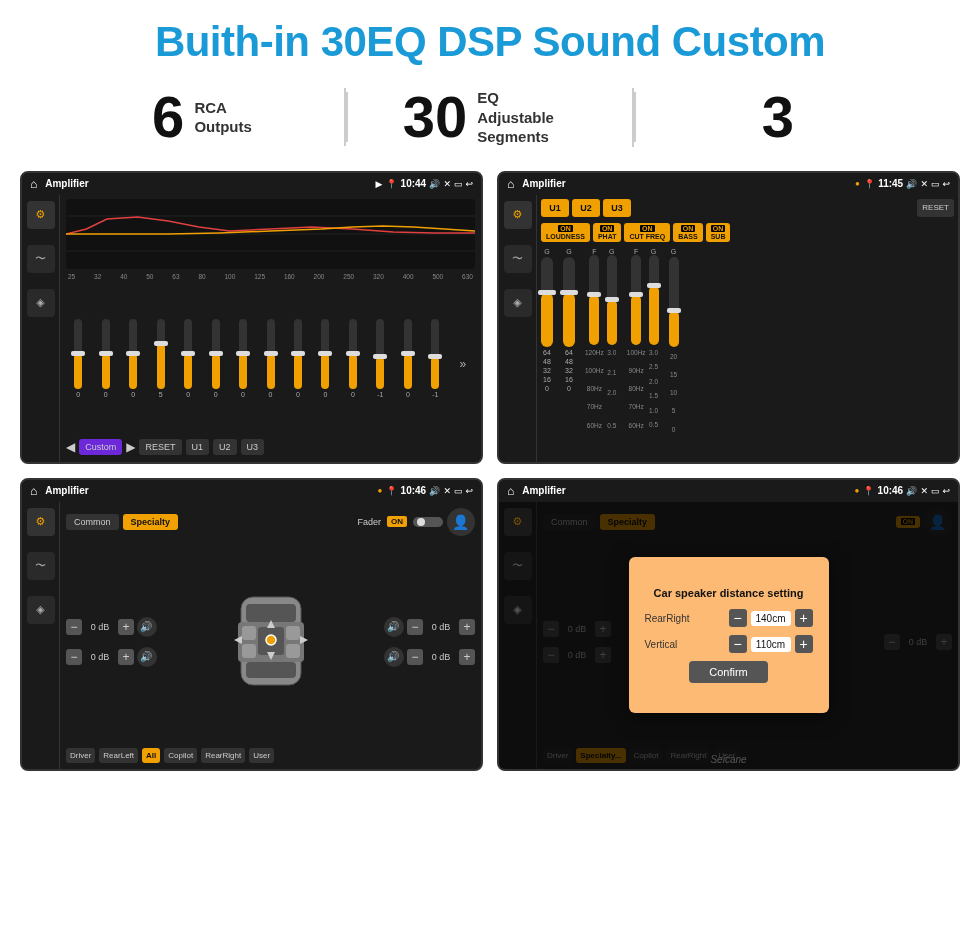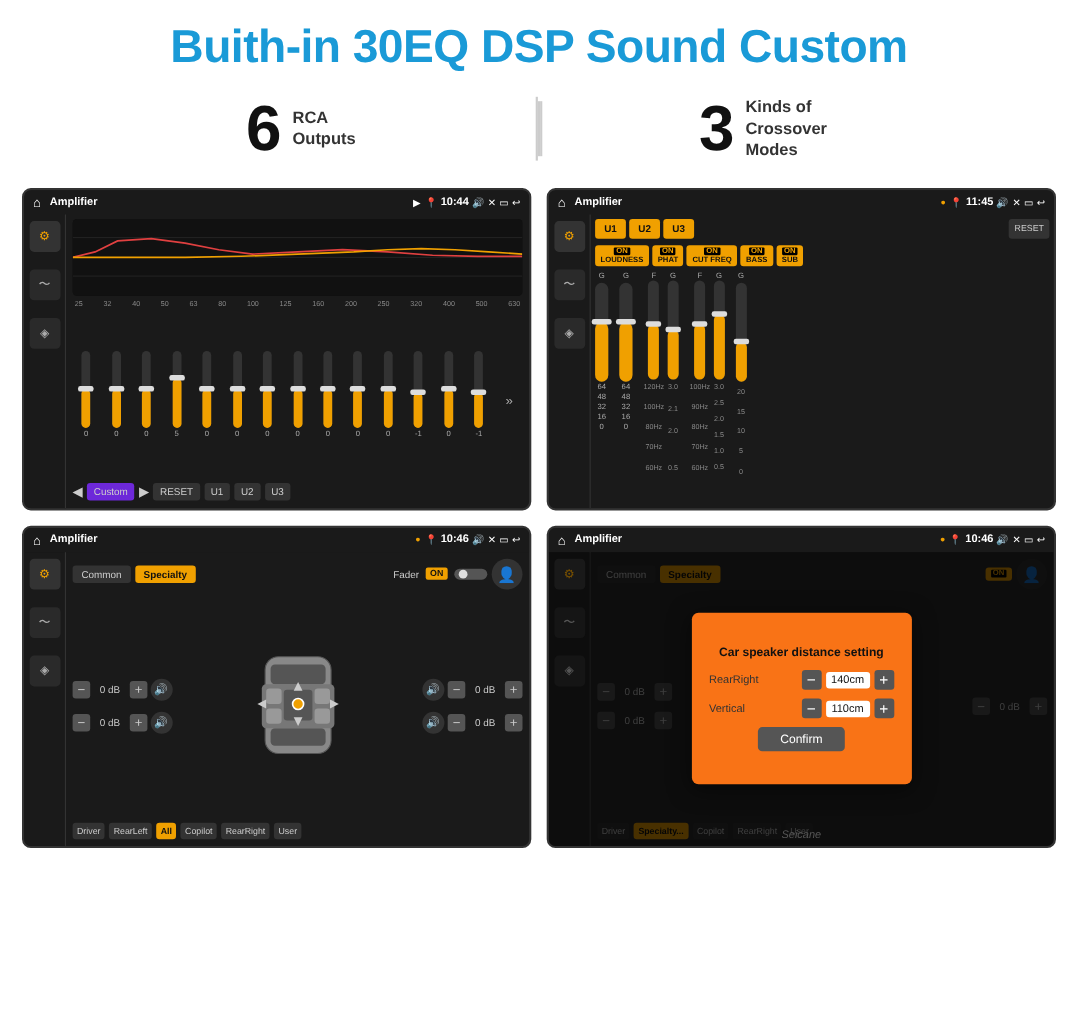--- a/index.html
+++ b/index.html
@@ -443,21 +443,21 @@
     .modal-overlay {
       position: absolute;
       top: 0; left: 0; right: 0; bottom: 0;
       background: rgba(0,0,0,0.5);
       display: flex;
       align-items: center;
       justify-content: center;
       z-index: 10;
     }
     .modal-box {
-      background: #f97316;
+      background: #fdba74;
       border-radius: 6px;
       padding: 30px 16px;
       min-width: 200px;
       box-shadow: 0 4px 20px rgba(0,0,0,0.5);
     }
     .modal-title {
       font-size: 11px;
       font-weight: bold;
       color: #111;
       margin-bottom: 10px;
@@ -592,24 +592,27 @@
 <div class="header">
   <h1 class="header-title">Buith-in 30EQ DSP Sound Custom</h1>
 </div>
 
 <div class="stats-row">
   <div class="stat-item">
     <span class="stat-number">6</span>
     <span class="stat-label">RCA<br>Outputs</span>
   </div>
   <div class="stat-divider"></div>
+  <div class="stat-item">
+    <span class="stat-number">30</span>
+    <span class="stat-label">EQ Adjustable<br>Segments</span>
+  </div>
   <div class="stat-divider"></div>
   <div class="stat-item">
     <span class="stat-number">3</span>
-    <span class="stat-label">Kinds of<br>Crossover Modes</span>
   </div>
 </div>
 
 <div class="screens-grid">
 
   <div class="screen-container eq-screen">
     <div class="status-bar">
       <span class="home-icon">⌂</span>
       <span class="title">Amplifier</span>
       <span style="font-size:9px;">▶</span>

